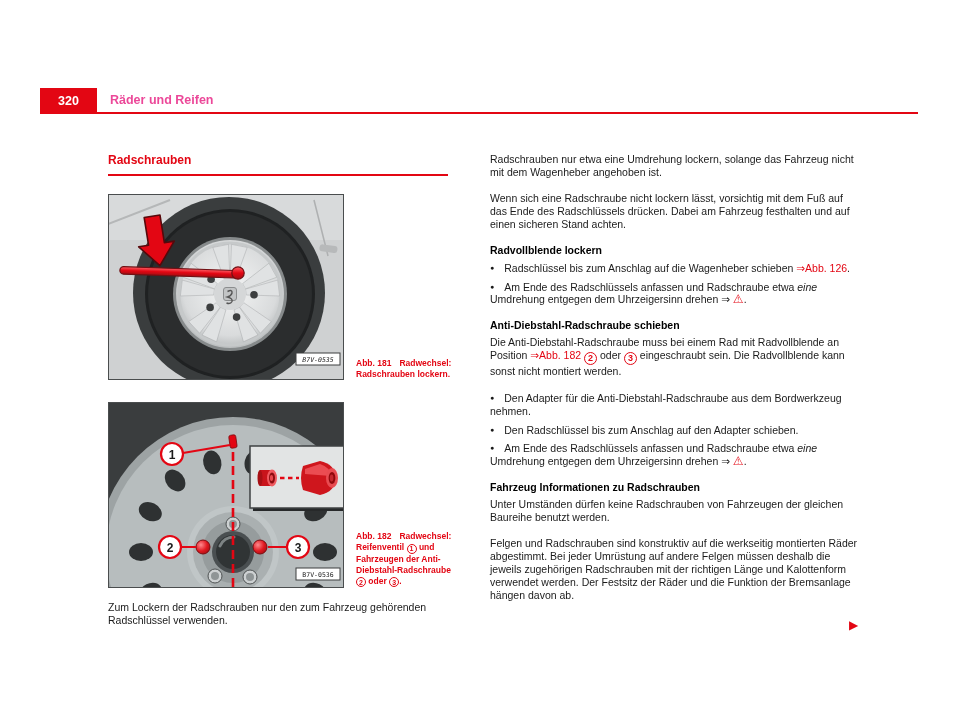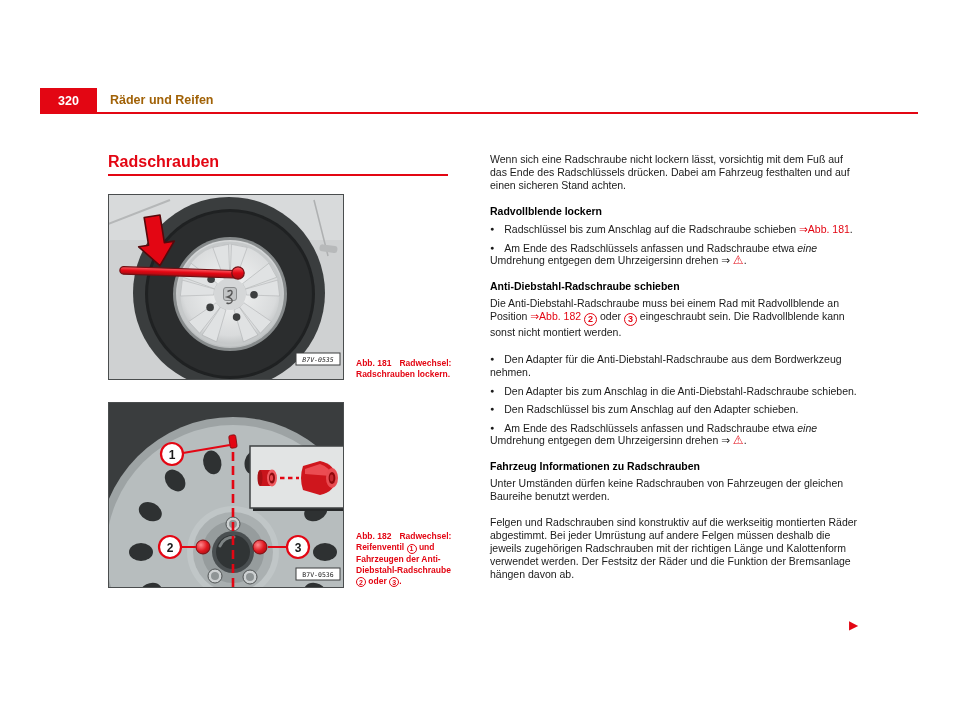--- a/index.html
+++ b/index.html
@@ -1,24 +1,24 @@
 <!DOCTYPE html>
 <html><head>
 <meta charset="utf-8">
 <style>
   html,body{margin:0;padding:0;background:#fff;}
   .page{position:relative;width:960px;height:701px;background:#ffffff;overflow:hidden;
         font-family:"Liberation Sans","DejaVu Sans",sans-serif;color:#1a1a1a;margin-top:44px;}
   
   .pagenum{position:absolute;left:40px;top:44px;width:57px;height:26px;background:#e30613;
            color:#fff;font-weight:bold;font-size:12.5px;display:flex;align-items:center;justify-content:center;}
-  .section-title{position:absolute;left:110px;top:49px;font-size:12.5px;font-weight:bold;color:#a16207;text-align:right;}
+  .section-title{position:absolute;left:110px;top:49px;font-size:12.5px;font-weight:bold;color:#ec4899;text-align:right;}
   .header-rule{position:absolute;left:40px;top:68px;width:878px;height:2px;background:#e30613;}
   
-  .topic{position:absolute;left:108px;top:109px;margin:0;font-size:16px;font-weight:bold;color:#e30613;}
+  .topic{position:absolute;left:108px;top:109px;margin:0;font-size:12px;font-weight:bold;color:#e30613;}
   .topic-rule{position:absolute;left:108px;top:130px;width:340px;height:2px;background:#e30613;}
   .fig{position:absolute;left:108px;margin:0;width:236px;height:186px;}
   .fig1{top:150px;font-style:italic;}
   .fig2{top:358px;}
   .caption{position:absolute;left:356px;width:104px;color:#e30613;font-weight:bold;
            font-size:8.5px;line-height:11px;}
   .cap1{top:314px;}
   .cap2{top:487px;}
   .cap-label{margin-right:8px;}
   .left-para{position:absolute;left:108px;top:557px;width:348px;margin:0;
@@ -196,30 +196,31 @@
       </g>
       <rect x="188" y="166" width="44" height="12" fill="#ffffff" stroke="#3c3e3f" stroke-width="1"></rect>
       <text x="210" y="175" text-anchor="middle" font-family="DejaVu Sans Mono, monospace" font-size="6.5" fill="#1a1a1a">B7V-0536</text>
       <rect x="0.5" y="0.5" width="235" height="185" fill="none" stroke="#4a4d4e" stroke-width="1"></rect>
     </svg>
   </figure>
   <div class="caption cap2">
     <span class="cap-label">Abb. 182</span><span><span class="sg-t">Radwechsel: Reifenventil </span><span class="sg-c">1</span><span class="sg-t"> und Fahrzeugen der Anti-Diebstahl-Radschraube </span><span class="sg-c">2</span><span class="sg-t"> oder </span><span class="sg-c">3</span><span class="sg-t">.</span></span>
   </div>
 
+  <p class="left-para">Zum Lockern der Radschrauben nur den zum Fahrzeug gehörenden Radschlüssel verwenden.</p>
 
   <div class="rc">
+      <p class="para"><span class="sg-t">Radschrauben nur etwa eine Umdrehung lockern, solange das Fahrzeug nicht mit dem Wagenheber angehoben ist.</span></p>
       <p class="para"><span class="sg-t">Wenn sich eine Radschraube nicht lockern lässt, vorsichtig mit dem Fuß auf das Ende des Radschlüssels drücken. Dabei am Fahrzeug festhalten und auf einen sicheren Stand achten.</span></p>
       <h3>Radvollblende lockern</h3>
-      <p class="bullet"><span class="sg-t">Radschlüssel bis zum Anschlag auf die Radschraube schieben </span><span class="sg-red">⇒Abb. 181</span><span class="sg-t">.</span></p>
+      <p class="bullet"><span class="sg-t">Radschlüssel bis zum Anschlag auf die Wagenheber schieben </span><span class="sg-red">⇒Abb. 126</span><span class="sg-t">.</span></p>
       <p class="bullet"><span class="sg-t">Am Ende des Radschlüssels anfassen und Radschraube etwa </span><span class="sg-i">eine</span><span class="sg-t"> Umdrehung entgegen dem Uhrzeigersinn drehen ⇒ </span><span class="sg-warn">⚠</span><span class="sg-t">.</span></p>
       <h3>Anti-Diebstahl-Radschraube schieben</h3>
       <p class="para"><span class="sg-t">Die Anti-Diebstahl-Radschraube muss bei einem Rad mit Radvollblende an Position </span><span class="sg-red">⇒Abb. 182</span><span class="sg-t"> </span><span class="sg-c">2</span><span class="sg-t"> oder </span><span class="sg-c">3</span><span class="sg-t"> eingeschraubt sein. Die Radvollblende kann sonst nicht montiert werden.</span></p>
       <p class="bullet"><span class="sg-t">Den Adapter für die Anti-Diebstahl-Radschraube aus dem Bordwerkzeug nehmen.</span></p>
-      <p class="bullet"><span class="sg-t">Den Adapter bis zum Anschlag in die Anti-Diebstahl-Radschraube schieben.</span></p>
       <p class="bullet"><span class="sg-t">Den Radschlüssel bis zum Anschlag auf den Adapter schieben.</span></p>
       <p class="bullet"><span class="sg-t">Am Ende des Radschlüssels anfassen und Radschraube etwa </span><span class="sg-i">eine</span><span class="sg-t"> Umdrehung entgegen dem Uhrzeigersinn drehen ⇒ </span><span class="sg-warn">⚠</span><span class="sg-t">.</span></p>
       <h3>Fahrzeug Informationen zu Radschrauben</h3>
       <p class="para"><span class="sg-t">Unter Umständen dürfen keine Radschrauben von Fahrzeugen der gleichen Baureihe benutzt werden.</span></p>
       <p class="para"><span class="sg-t">Felgen und Radschrauben sind konstruktiv auf die werkseitig montierten Räder abgestimmt. Bei jeder Umrüstung auf andere Felgen müssen deshalb die jeweils zugehörigen Radschrauben mit der richtigen Länge und Kalottenform verwendet werden. Der Festsitz der Räder und die Funktion der Bremsanlage hängen davon ab.</span></p>
     </div>
 
   <span class="cont">▶</span>
   <div class="watermark">carmanualsonline.info</div>
 </div>

